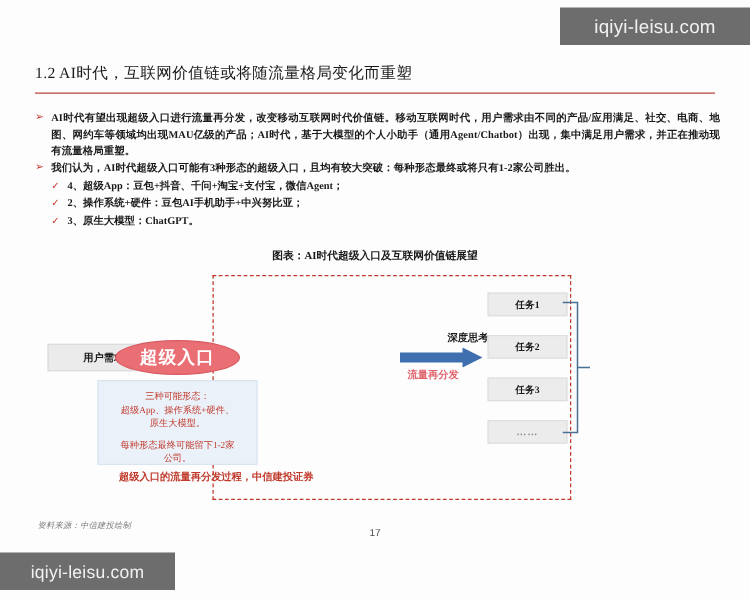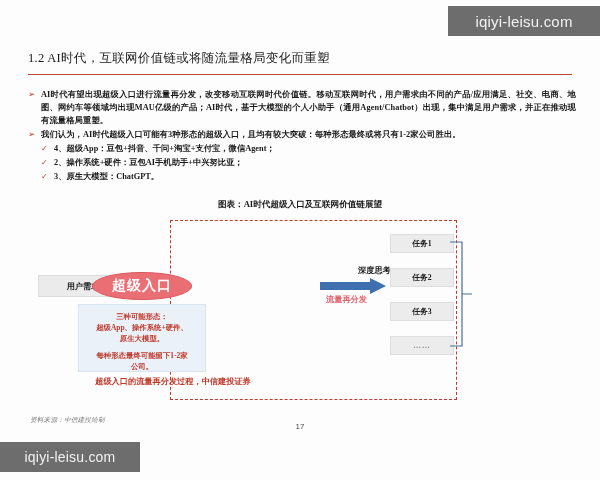--- a/index.html
+++ b/index.html
@@ -105,21 +105,21 @@
     letter-spacing:1px;
     z-index:3;
   }
 
   
   .info-box{
     position:absolute;left:48px;top:86px;width:128px;height:68px;
     background:#eaf1f9;
     border:1px solid #d8e4f0;
     color:#c0392b;
-    font-size:7.4px;line-height:11px;font-weight:bold;
+    font-size:7.4px;line-height:11px;font-weight:normal;
     text-align:center;
     padding:6px 4px 0 4px;
     box-sizing:border-box;
     z-index:3;
   }
   .info-box .gap{height:6px;}
 
   
   .red-caption{
     position:absolute;left:20px;top:158px;width:246px;

